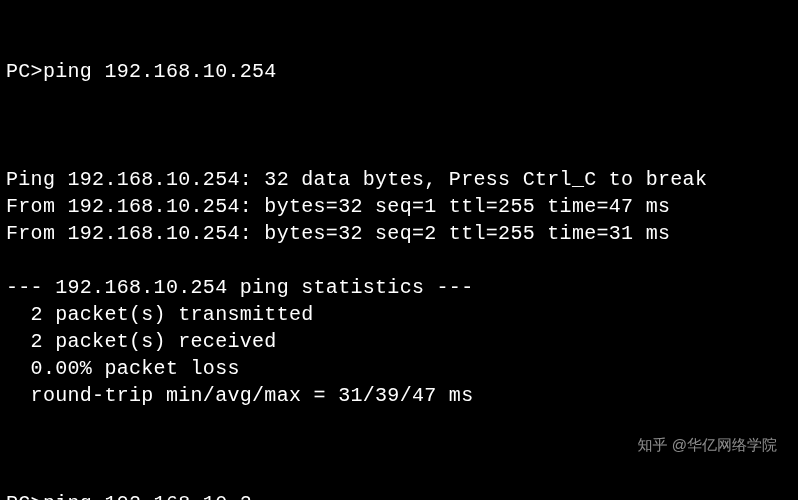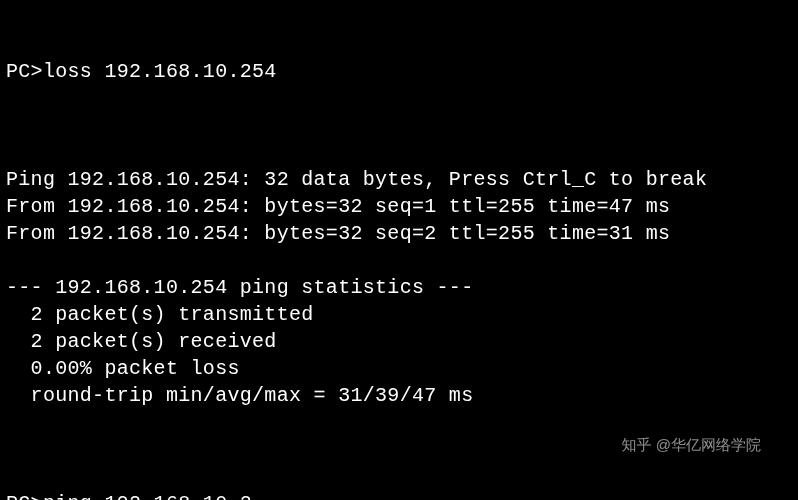--- a/index.html
+++ b/index.html
@@ -16,31 +16,31 @@
   }
   .terminal{
     padding:4px 6px 0 6px;
     white-space:pre;
     letter-spacing:0.3px;
   }
   .line{display:block;}
   .prompt-inline{}
   .watermark{
     position:absolute;
-    right:37px;
+    right:21px;
     bottom:42px;
     font-family:Arial,"Microsoft YaHei",sans-serif;
     font-size:15px;
     color:rgba(255,255,255,0.55);
     letter-spacing:0;
   }
 </style>
 </head>
 <body>
 
 <div class="terminal">
-  <span class="line"><span class="prompt-inline">PC&gt;</span><span>loss 192.168.10.254</span></span>
+  <span class="line"><span class="prompt-inline">PC&gt;</span><span>ping 192.168.10.254</span></span>
   <div id="out1"><span class="line">&nbsp;</span><span class="line">Ping 192.168.10.254: 32 data bytes, Press Ctrl_C to break</span><span class="line">From 192.168.10.254: bytes=32 seq=1 ttl=255 time=47 ms</span><span class="line">From 192.168.10.254: bytes=32 seq=2 ttl=255 time=31 ms</span><span class="line">&nbsp;</span><span class="line">--- 192.168.10.254 ping statistics ---</span><span class="line">  2 packet(s) transmitted</span><span class="line">  2 packet(s) received</span><span class="line">  0.00% packet loss</span><span class="line">  round-trip min/avg/max = 31/39/47 ms</span><span class="line">&nbsp;</span></div>
   <span class="line"><span class="prompt-inline">PC&gt;</span><span>ping 192.168.10.2</span></span>
   
 </div>
 
 <div class="watermark">知乎 @华亿网络学院</div>
 
 </body></html>

